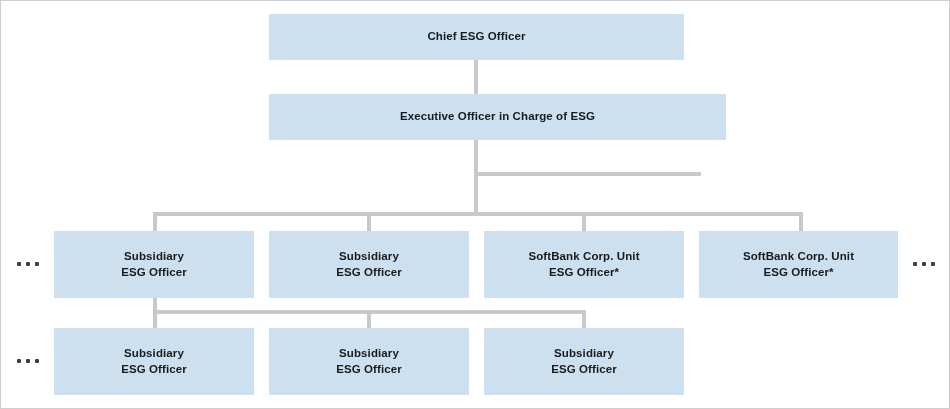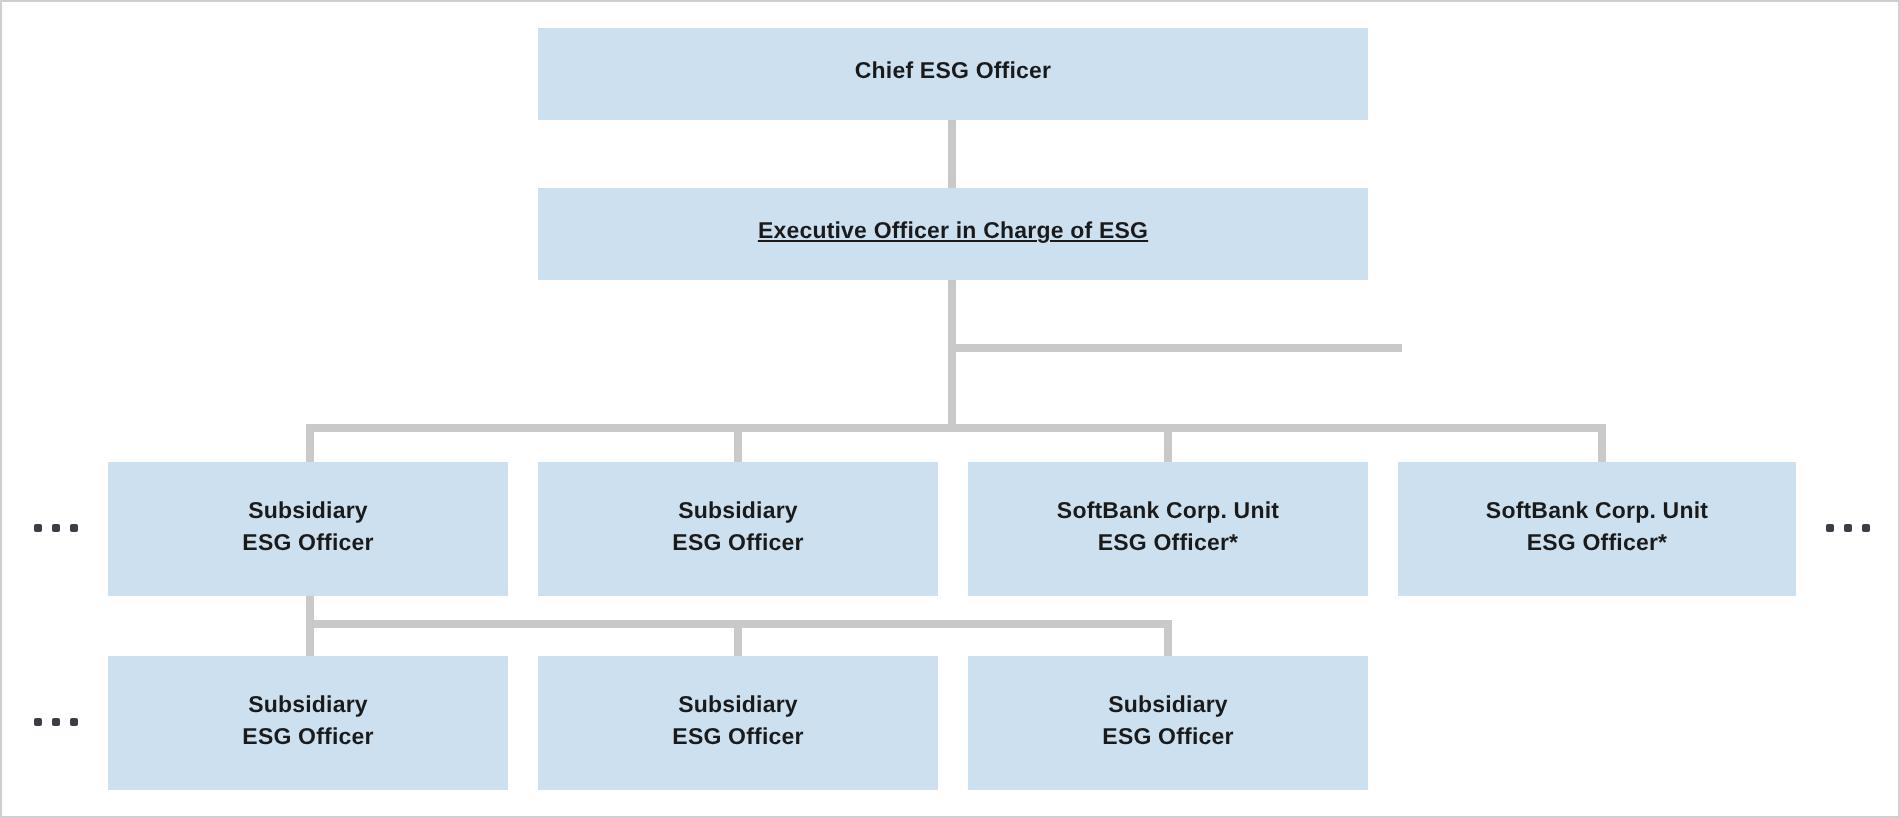--- a/index.html
+++ b/index.html
@@ -54,21 +54,21 @@
     display: block;
     width: 4px;
     height: 4px;
     background: #3a3f45;
     border-radius: 1px;
   }
 
   
   #n-chief        { left: 268px; top: 13px;  width: 415px; height: 46px; align-items: center; }
   
-  #n-exec         { left: 268px; top: 93px;  width: 415px; height: 46px; text-decoration: underline; }
+  #n-exec         { left: 268px; top: 93px;  width: 457px; height: 46px; }
   
   #n-esgoffice    { left: 698px; top: 152px; width: 199px; height: 43px; }
   
   #n-sub1         { left: 53px;  top: 230px; width: 200px; height: 67px; }
   #n-sub2         { left: 268px; top: 230px; width: 200px; height: 67px; }
   #n-unit1        { left: 483px; top: 230px; width: 200px; height: 67px; }
   #n-unit2        { left: 698px; top: 230px; width: 199px; height: 67px; }
   
   #n-sub3         { left: 53px;  top: 327px; width: 200px; height: 67px; }
   #n-sub4         { left: 268px; top: 327px; width: 200px; height: 67px; }

